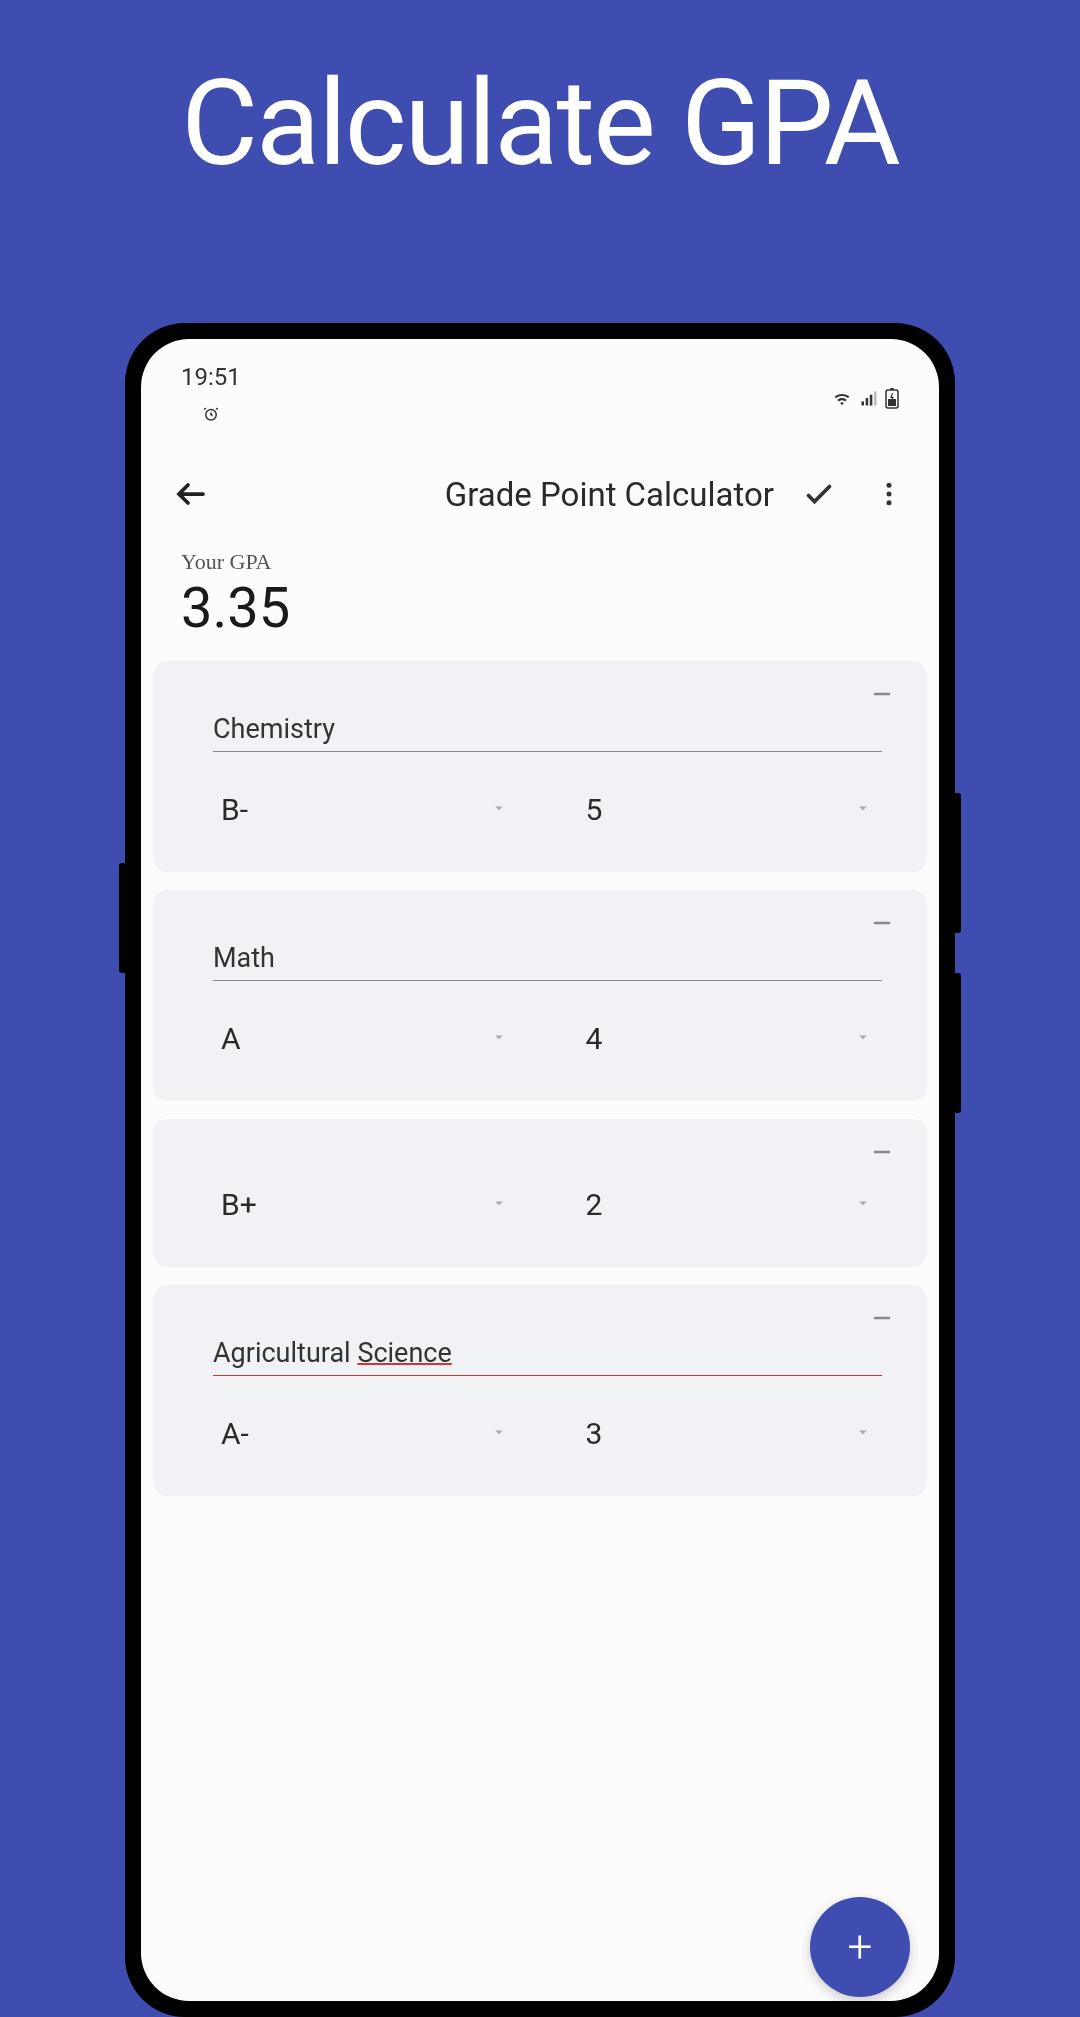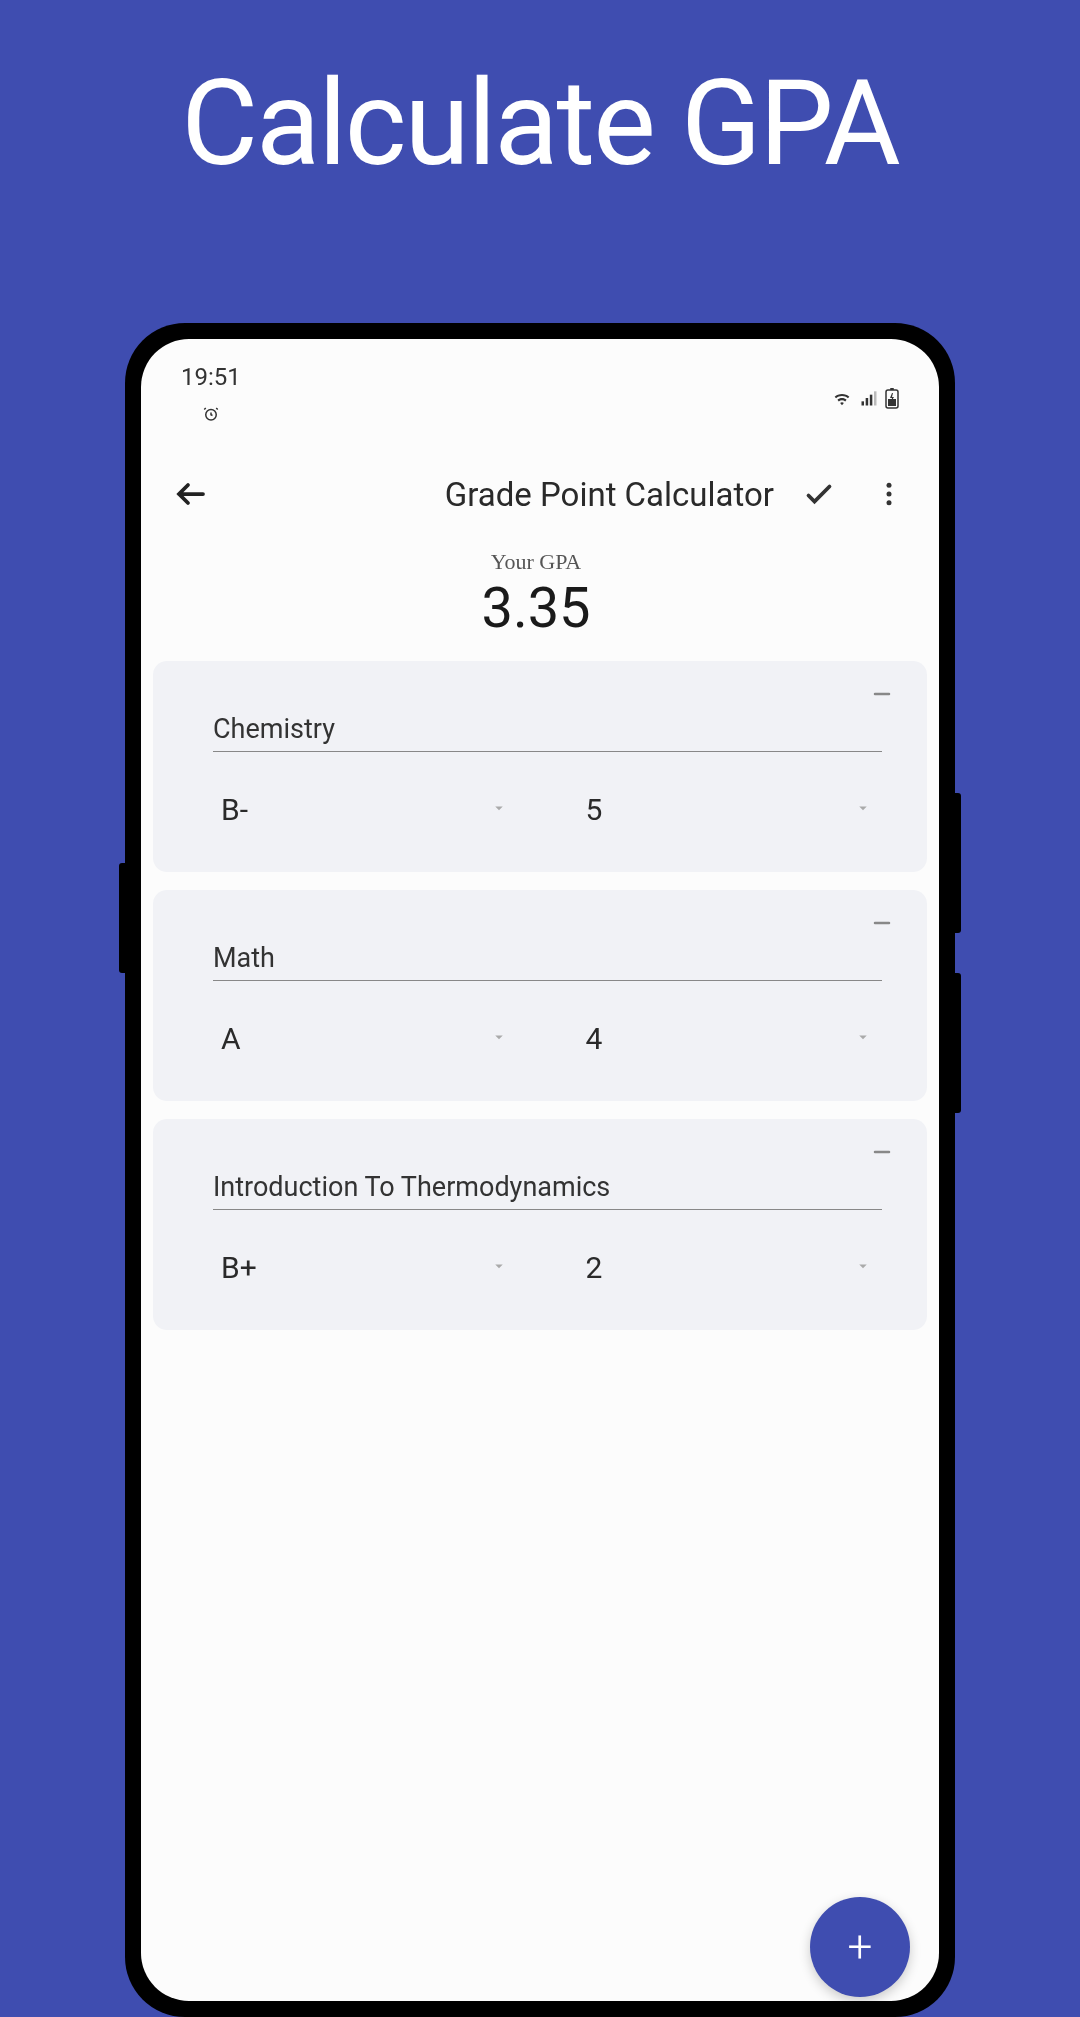--- a/index.html
+++ b/index.html
@@ -130,21 +130,21 @@
     .check-btn, .menu-btn {
       width: 50px;
       height: 50px;
       display: flex;
       align-items: center;
       justify-content: center;
       color: #333;
     }
     
     .gpa-display {
-      text-align: center;
+      text-align: left;
       padding: 10px 48px 20px 40px;
     }
     
     .gpa-label {
       font-size: 22px;
       color: #555;
       font-family: Georgia, serif;
     }
     
     .gpa-value {
@@ -367,30 +367,51 @@
                 </svg></span>
             </div>
           </div>
         </div>
         <div class="card">
           <div class="card-remove">
             <svg viewBox="0 0 24 24" stroke="currentColor" stroke-width="2.5" stroke-linecap="round">
               <path d="M5 12h14"></path>
             </svg>
           </div>
-          <div class="course-name">Introduction To Thermodynamics</div>
           <div class="selectors">
             <div class="selector">
               <span class="selector-value">B+</span>
               <span class="selector-chevron"><svg width="18" height="18" viewBox="0 0 24 24" fill="currentColor">
                   <path d="M7 10l5 5 5-5z"></path>
                 </svg></span>
             </div>
             <div class="selector">
               <span class="selector-value">2</span>
+              <span class="selector-chevron"><svg width="18" height="18" viewBox="0 0 24 24" fill="currentColor">
+                  <path d="M7 10l5 5 5-5z"></path>
+                </svg></span>
+            </div>
+          </div>
+        </div>
+        <div class="card">
+          <div class="card-remove">
+            <svg viewBox="0 0 24 24" stroke="currentColor" stroke-width="2.5" stroke-linecap="round">
+              <path d="M5 12h14"></path>
+            </svg>
+          </div>
+          <div class="course-name active">Agricultural <span class="underline-word">Science</span></div>
+          <div class="selectors">
+            <div class="selector">
+              <span class="selector-value">A-</span>
+              <span class="selector-chevron"><svg width="18" height="18" viewBox="0 0 24 24" fill="currentColor">
+                  <path d="M7 10l5 5 5-5z"></path>
+                </svg></span>
+            </div>
+            <div class="selector">
+              <span class="selector-value">3</span>
               <span class="selector-chevron"><svg width="18" height="18" viewBox="0 0 24 24" fill="currentColor">
                   <path d="M7 10l5 5 5-5z"></path>
                 </svg></span>
             </div>
           </div>
         </div>
       </div>
 
     <div class="fab">
       <span class="fab-icon">+</span>

